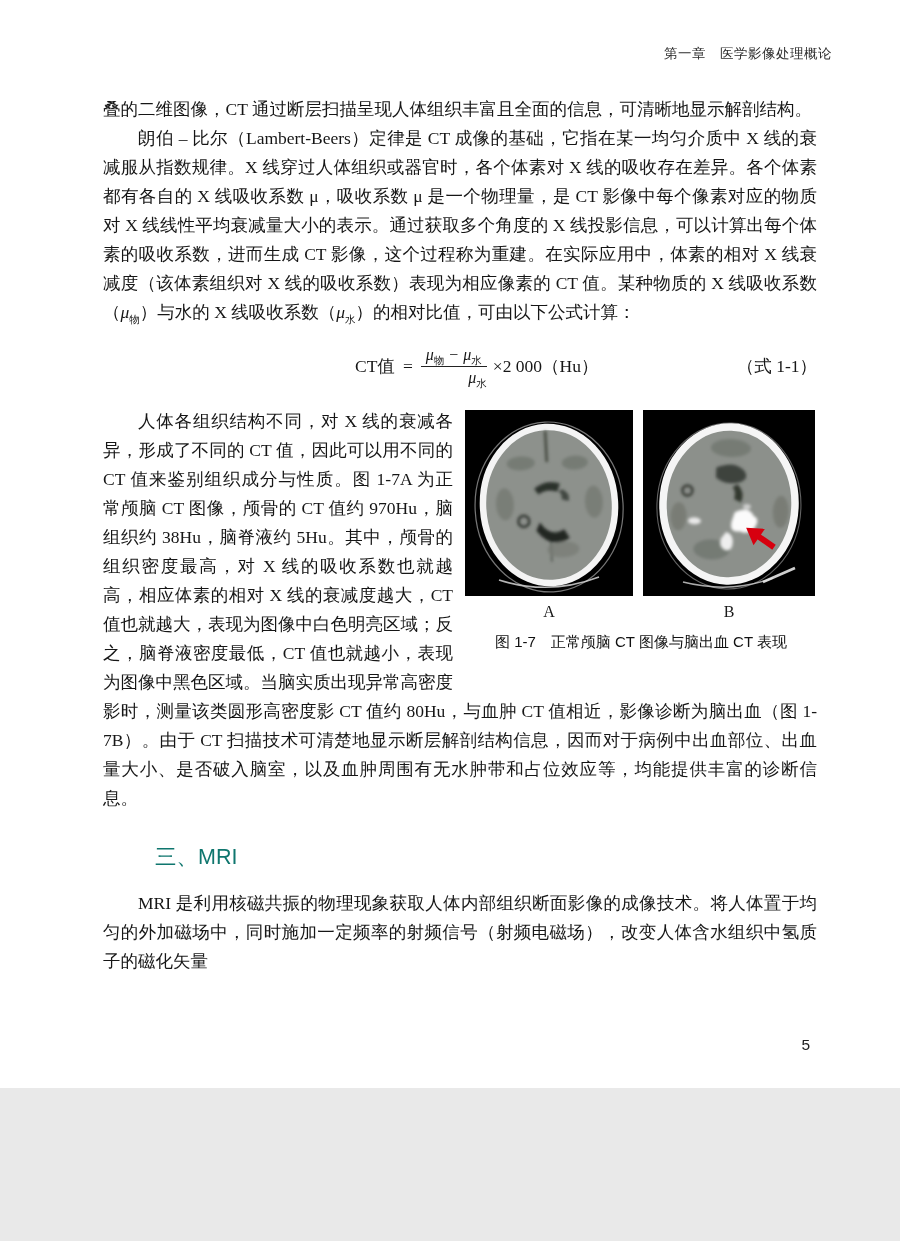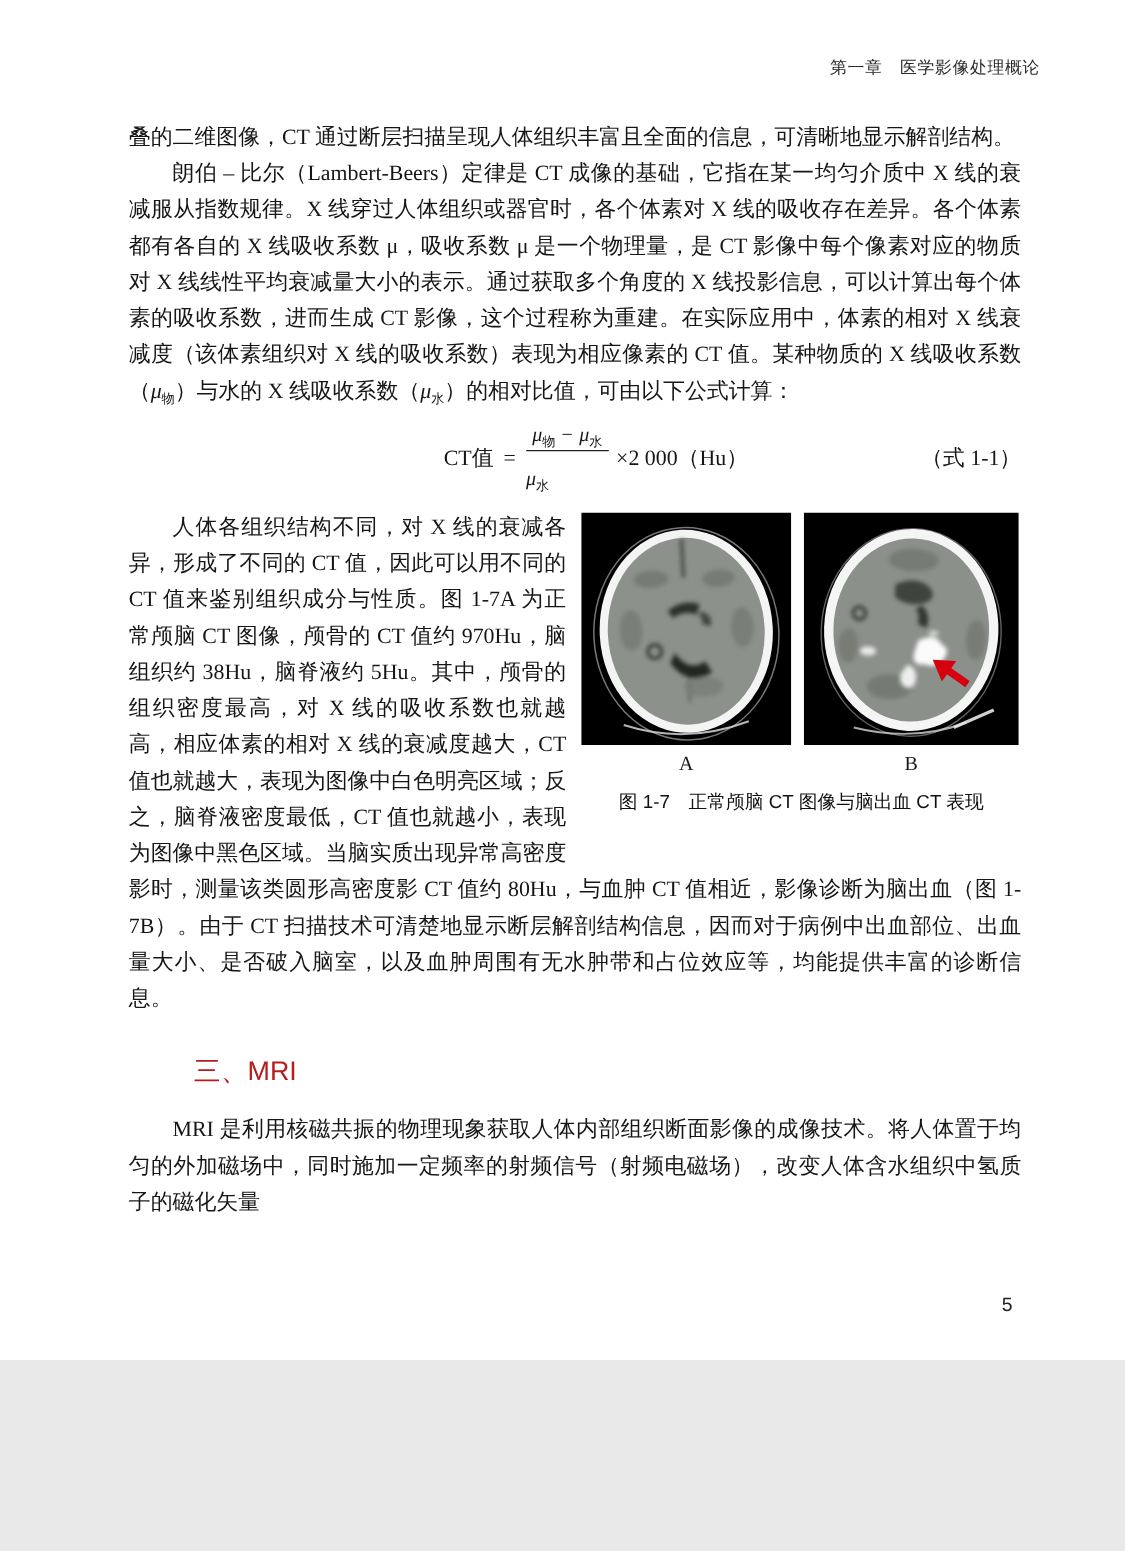--- a/index.html
+++ b/index.html
@@ -10,37 +10,37 @@
   .content{position:absolute;left:103px;top:95px;width:714px;font-size:17.5px;
         line-height:29px;text-align:justify;}
   .content p{margin:0;text-indent:2em;}
   .content p.no-indent{text-indent:0;}
   .mu{font-style:italic;font-family:"Liberation Serif",serif;}
   sub.cjk{font-size:10.5px;line-height:0;}
   
   .formula-row{display:flex;align-items:center;margin:9px 0 11px;height:60px;text-indent:0;}
   .formula-left{display:flex;align-items:center;margin-left:252px;white-space:nowrap;}
   .f-eq{margin:0 8px;}
-  .frac{display:inline-flex;flex-direction:column;align-items:flex-start;font-size:16px;
+  .frac{display:inline-flex;flex-direction:column;align-items:flex-end;font-size:16px;
         line-height:1.2;vertical-align:middle;}
   .frac .num{border-bottom:1.4px solid #222;padding:0 5px 1px;}
-  .frac .den{padding-top:13px;}
+  .frac .den{padding-top:1px;}
   .f-minus{margin:0 5px;}
   .f-times{margin-left:6px;}
   .f-tag{margin-left:auto;white-space:nowrap;}
   
   .fig{float:right;width:352px;margin:3px 0 30px 12px;}
   .fig-row{display:flex;gap:10px;}
   .fig-cell{text-align:center;}
   .fig-cell svg{display:block;}
   .fig-label{font-size:16px;line-height:20px;margin-top:6px;color:#1a1a1a;}
   .fig-caption{text-align:center;font-family:"Liberation Sans","DejaVu Sans",sans-serif;
         font-size:15px;color:#111;margin-top:9px;line-height:21px;}
   
-  .section-heading{font-family:"Liberation Sans","DejaVu Sans",sans-serif;color:#b91c1c;
+  .section-heading{font-family:"Liberation Sans","DejaVu Sans",sans-serif;color:#0f766e;
         font-size:21.5px;font-weight:400;margin:30px 0 17px;padding-left:52px;
         text-indent:0;clear:both;}
   .page-number{position:absolute;right:90px;bottom:34px;
         font-family:"Liberation Sans","DejaVu Sans",sans-serif;font-size:15.5px;color:#222;}
 </style>
 </head>
 <body>
 
 <div class="page">
 

